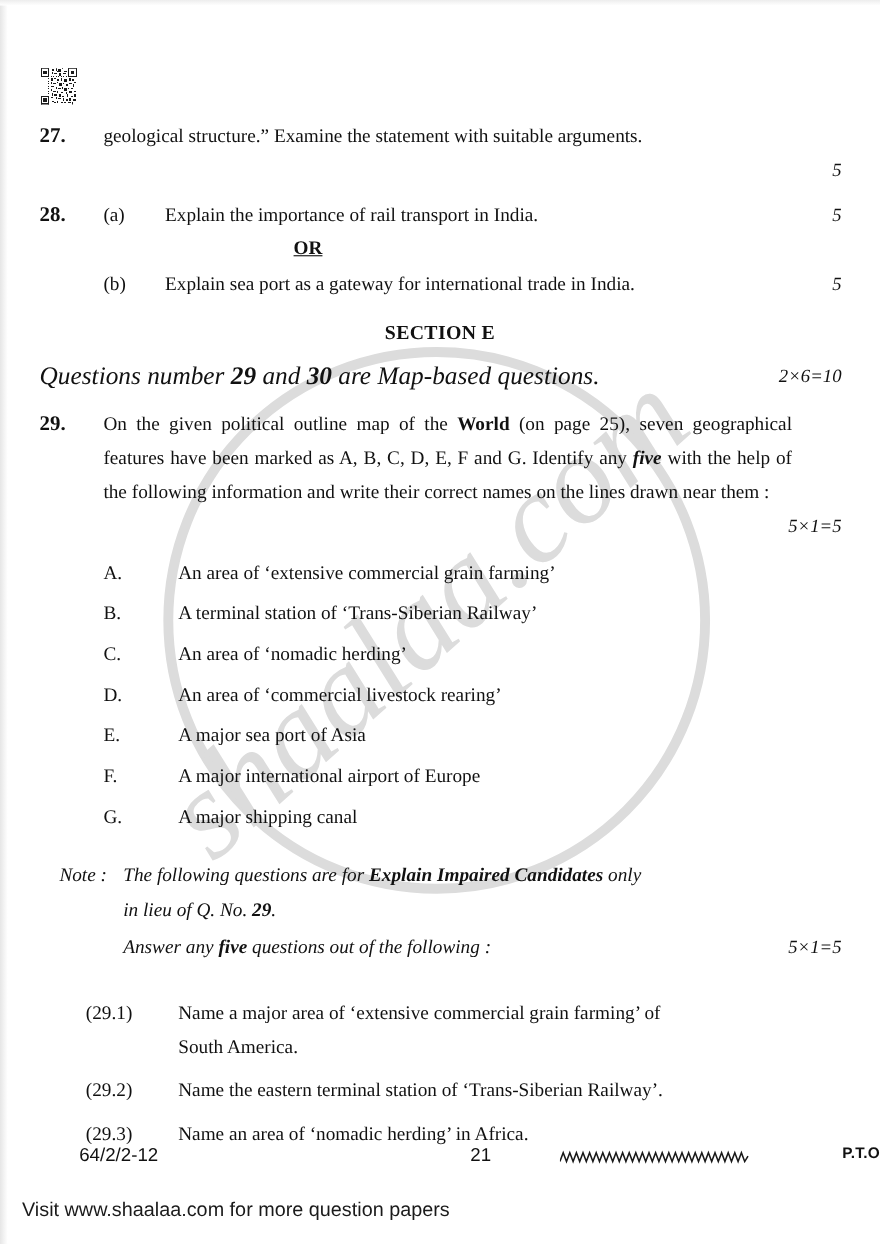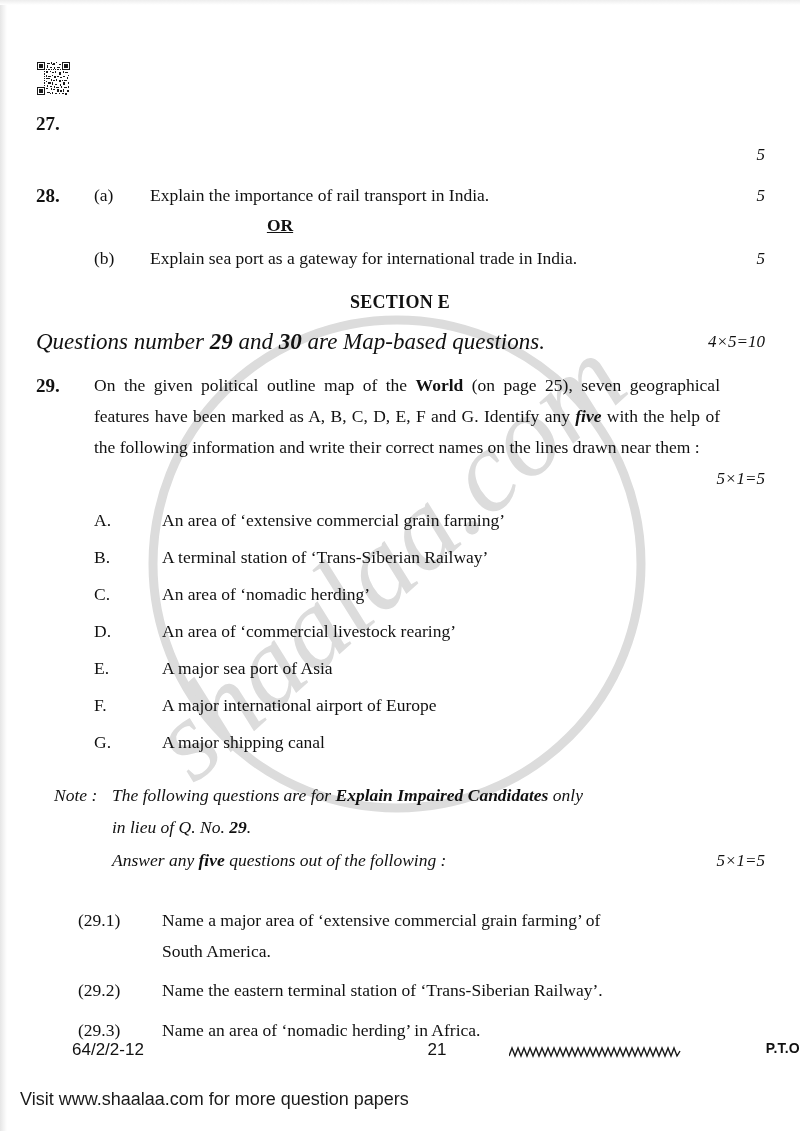--- a/index.html
+++ b/index.html
@@ -357,20 +357,21 @@
             <rect x="11" y="27" width="1" height="1"></rect>
           <rect x="8" y="14" width="1" height="1"></rect>
             <rect x="27" y="21" width="1" height="2"></rect>
         </g>
       </svg>
     </div>
 
     <div class="qrow" style="top:108px;">
       <span class="qnum">27.</span>
       <div class="qbody" style="left:94px; top:0; width:570px;">
+        <div>geological structure.” Examine the statement with suitable arguments.</div>
       </div>
       <span class="marks" style="left:690px; top:31px; width:75px;">5</span>
     </div>
 
     <div class="qrow" style="top:180px;">
       <span class="qnum">28.</span>
       <span class="qlabel">(a)</span>
       <span class="qbody" style="left:150px; top:0; width:520px;">Explain the importance of rail transport in India.</span>
       <span class="marks" style="left:690px; top:0; width:75px;">5</span>
     </div>
@@ -381,21 +382,21 @@
       <span class="qlabel">(b)</span>
       <span class="qbody" style="left:150px; top:0; width:530px;">Explain sea port as a gateway for international trade in India.</span>
       <span class="marks" style="left:690px; top:0; width:75px;">5</span>
     </div>
 
     <div id="section-e">SECTION E</div>
 
     <div id="qnum-line">
       <span>Questions number </span><b>29</b><span> and </span><b>30</b><span> are Map-based questions.</span>
     </div>
-    <div id="qnum-marks">4×5=10</div>
+    <div id="qnum-marks">2×6=10</div>
 
     <div class="qrow" style="top:370px;">
       <span class="qnum">29.</span>
       <div class="qbody j-all" style="left:94px; top:0; width:626px;"><span>On the given political outline map of the </span><b class="inl">World</b><span> (on page 25), seven geographical features have been marked as A, B, C, D, E, F and G. Identify any </span><i class="inl">five</i><span> with the help of the following information and write their correct names on the lines drawn near them :</span></div>
       <span class="marks" style="left:660px; top:93px; width:105px;">5×1=5</span>
     </div>
 
     <div class="ag-item" style="top:505px;">
       <span class="ag-letter">A.</span>
       <span class="ag-text">An area of ‘extensive commercial grain farming’</span>

